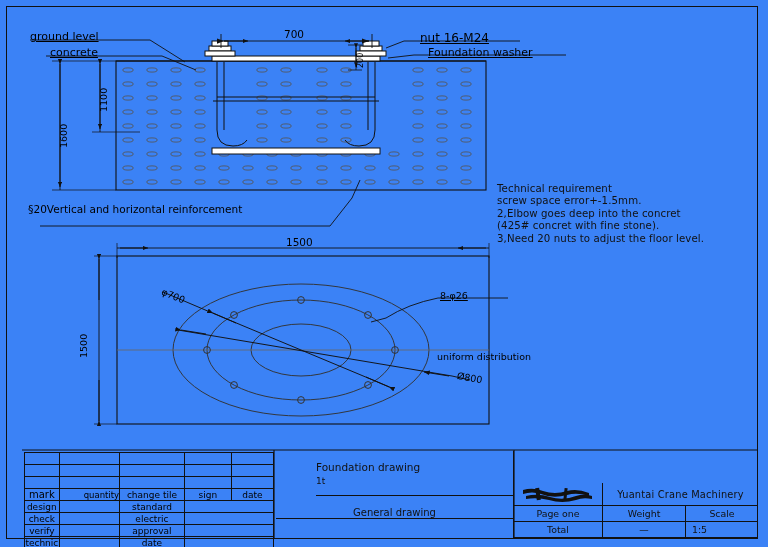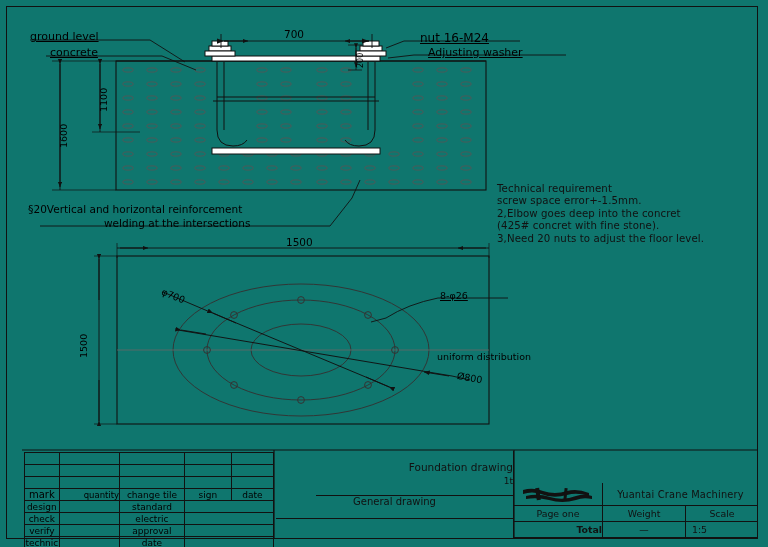--- a/index.html
+++ b/index.html
@@ -1,21 +1,21 @@
 <!DOCTYPE html>
 <html><head>
 <meta charset="utf-8">
 <style>
   html,body{margin:0;padding:0;background:#ffffff;}
   body{
     font-family:"DejaVu Sans", sans-serif;
     width:768px;height:547px;overflow:hidden;
     color:#111;
   }
-  #sheet{position:relative;width:768px;height:547px;background:#0f766e;}
+  #sheet{position:relative;width:768px;height:547px;background:#3b82f6;}
   .frame{
     position:absolute;left:6px;top:6px;width:752px;height:533px;
     border:1.6px solid #111;box-sizing:border-box;
   }
   svg.layer{position:absolute;left:0;top:0;width:768px;height:547px;}
 
   .txt{position:absolute;white-space:nowrap;font-family:"DejaVu Sans",sans-serif;color:#000;}
   .u{text-decoration:underline;}
   .small{font-size:9.5px;}
   .tiny{font-size:8px;}
@@ -342,34 +342,33 @@
         <line x1="514" y1="450" x2="514" y2="539"></line>
         <line x1="274" y1="450" x2="274" y2="539"></line>
       </g>
     </g>
   </svg>
 
   <div class="txt u" style="left:30px;top:30px;font-size:11px;">ground level</div>
   <div class="txt u" style="left:50px;top:46px;font-size:11px;">concrete</div>
 
   <div class="txt u" style="left:420px;top:31px;font-size:12px;">nut 16-M24</div>
-  <div class="txt u" style="left:428px;top:46px;font-size:11px;">Adjusting washer</div>
+  <div class="txt u" style="left:428px;top:46px;font-size:11px;">Foundation washer</div>
 
   <div class="txt med" style="left:284px;top:28px;">700</div>
 
   <div class="txt rot small" style="left:58px;top:148px;">1600</div>
 
   <div class="txt rot small" style="left:98px;top:112px;">1100</div>
 
   <div class="txt rot tiny" style="left:356px;top:68px;">200</div>
 
   <div class="txt" style="left:28px;top:203px;font-size:10.5px;">
     <span style="font-size:11px;">§</span><span>20Vertical and horizontal reinforcement</span>
   </div>
-  <div class="txt" style="left:104px;top:217px;font-size:10.5px;">welding at the intersections</div>
 
   <div id="techreq">
     <div>Technical requirement</div>
     <div>screw space error+-1.5mm.</div>
     <div>2,Elbow goes deep into the concret</div>
     <div>(425# concret with fine stone).</div>
     <div>3,Need 20 nuts to adjust the floor level.</div>
   </div>
 
   <div class="txt med" style="left:286px;top:236px;">1500</div>
@@ -436,25 +435,25 @@
       <td></td>
       <td>date</td>
       <td colspan="2"></td>
     </tr>
   </tbody>
     </table>
 
   <div style="position:absolute;left:276px;top:451px;width:238px;height:88px;
               border-right:1px solid #111;box-sizing:border-box;">
     <div style="height:44px;border-bottom:1.4px solid #111;display:flex;flex-direction:column;
-                align-items:flex-end;justify-content:center;margin-left:40px;">
+                align-items:flex-start;justify-content:center;margin-left:40px;">
       <div style="font-size:10.5px;">Foundation drawing</div>
       <div style="font-size:9px;margin-top:3px;">1t</div>
     </div>
-    <div style="height:22px;border-bottom:1px solid #111;display:flex;align-items:flex-start;justify-content:center;">
+    <div style="height:22px;border-bottom:1px solid #111;display:flex;align-items:flex-end;justify-content:center;">
       <div style="font-size:10px;">General drawing</div>
     </div>
     <div style="height:21px;"></div>
   </div>
 
   <div style="position:absolute;left:514px;top:451px;width:244px;height:88px;box-sizing:border-box;">
 
     <div style="height:22px;border-bottom:1px solid #111;display:flex;align-items:center;margin-top:32px;">
       <div style="width:88px;height:100%;border-right:1px solid #111;display:flex;
                   align-items:center;justify-content:center;overflow:hidden;">
@@ -470,21 +469,21 @@
       <div style="flex:1;text-align:center;font-size:9.8px;letter-spacing:.2px;">Yuantai Crane Machinery</div>
     </div>
 
     <div style="height:15px;border-bottom:1px solid #111;display:flex;">
       <div style="width:88px;border-right:1px solid #111;text-align:center;font-size:9.4px;line-height:15px;">Page one</div>
       <div style="width:82px;border-right:1px solid #111;text-align:center;font-size:9.4px;line-height:15px;">Weight</div>
       <div style="flex:1;text-align:center;font-size:9.4px;line-height:15px;">Scale</div>
     </div>
 
     <div style="height:15px;border-bottom:1px solid #111;display:flex;">
-      <div style="width:88px;border-right:1px solid #111;text-align:right;font-size:9.4px;line-height:15px;font-weight:bold;">Total</div>
+      <div style="width:88px;border-right:1px solid #111;text-align:center;font-size:9.4px;line-height:15px;">Total</div>
       <div style="width:82px;border-right:1px solid #111;text-align:center;font-size:9.4px;line-height:15px;">—</div>
       <div style="flex:1;text-align:left;padding-left:6px;font-size:9.4px;line-height:15px;">1:5</div>
     </div>
 
     <div style="height:18px;border-bottom:1px solid #111;"></div>
 
     <div style="height:17px;text-align:center;font-size:9.6px;line-height:17px;">Reference drawing</div>
   </div>
 
 </div>

